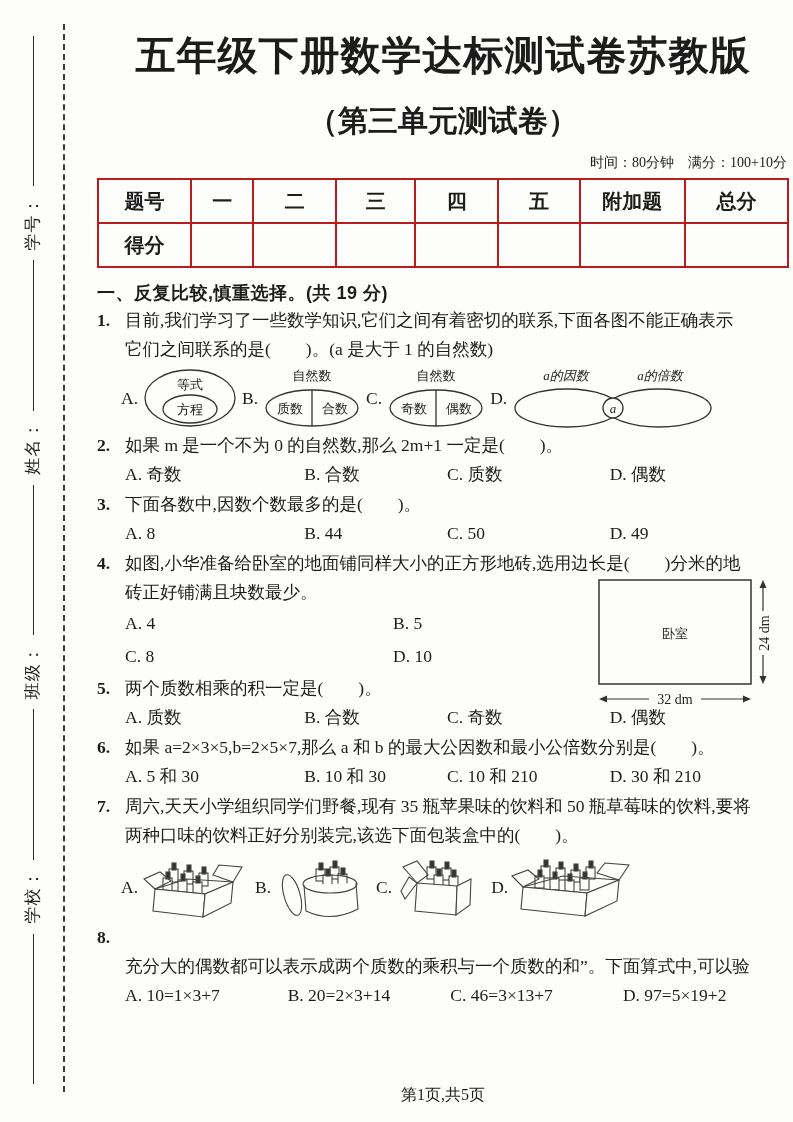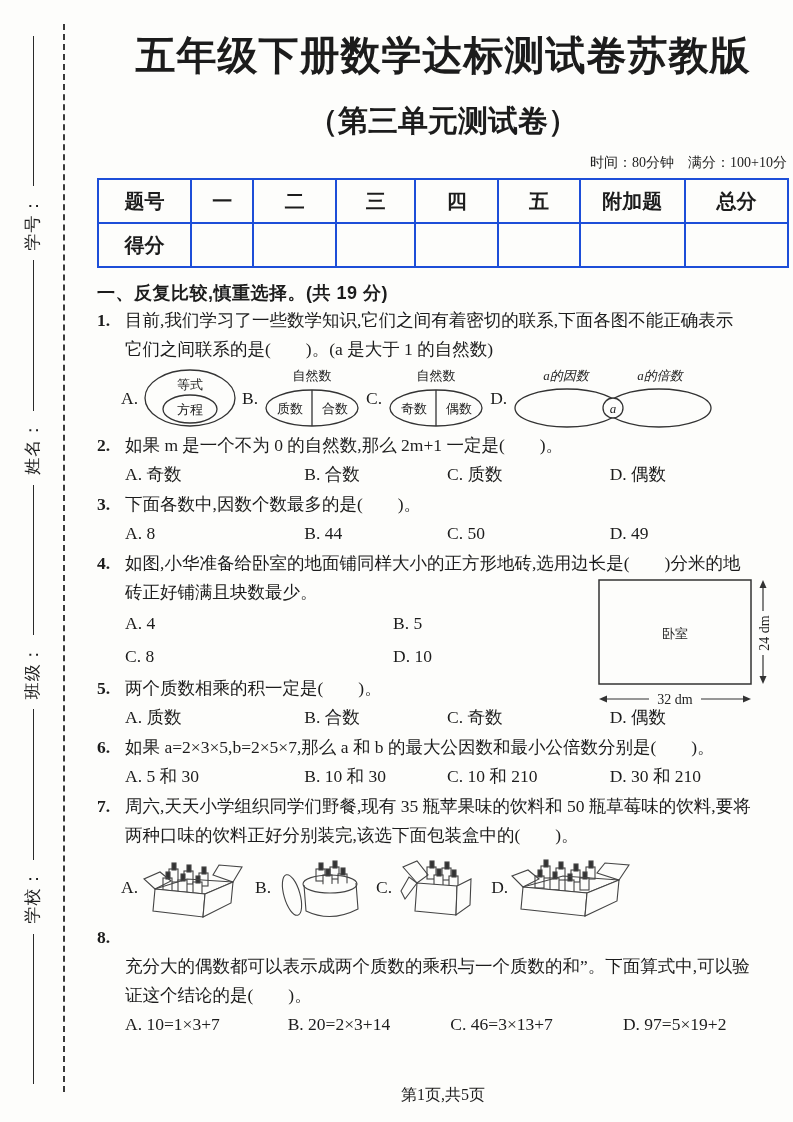--- a/index.html
+++ b/index.html
@@ -13,21 +13,21 @@
   .blank-line{flex:1;border-bottom:1.6px solid #2a2a2a;height:2px;margin:0 10px;}
   .m-label{font-size:17px;white-space:nowrap;letter-spacing:1px;}
   
   .content{position:absolute;left:97px;top:0;width:692px;}
   .title{font-size:40px;font-weight:bold;text-align:center;margin-top:28px;letter-spacing:1px;white-space:nowrap;}
   .subtitle{font-size:30px;font-weight:bold;text-align:center;margin-top:18px;}
   .meta{font-size:14px;text-align:right;margin-top:12px;padding-right:2px;}
   
   .score-table{border-collapse:collapse;width:100%;margin-top:6px;table-layout:fixed;
         font-family:"Liberation Sans",sans-serif;font-weight:bold;font-size:20px;text-align:center;}
-  .score-table td{border:2px solid #1d4ed8;height:42px;padding:0;}
+  .score-table td{border:2px solid #b91c1c;height:42px;padding:0;}
   
   .sec-heading{font-family:"Liberation Sans",sans-serif;font-weight:bold;font-size:18px;margin-top:13px;letter-spacing:.5px;}
   .q{margin-top:1px;}
   .q-line{display:flex;font-size:17.5px;line-height:29px;}
   .qnum{font-weight:bold;flex:none;width:28px;}
   .qtext{white-space:nowrap;}
   .cont{padding-left:28px;}
   .opts{display:grid;grid-template-columns:27% 21.5% 24.5% 27%;padding-left:28px;
         font-size:17.5px;line-height:29px;}
   .opts8{grid-template-columns:24.5% 24.5% 26% 25%;}
@@ -347,23 +347,20 @@
       </div>
     </div>
 
     <div class="q">
       <div class="q-line">
           <span class="qnum">8.</span>
         </div>
       <div class="q-line cont">
           <span class="qtext">充分大的偶数都可以表示成两个质数的乘积与一个质数的和”。下面算式中,可以验</span>
         </div>
-      <div class="q-line cont">
-          <span class="qtext">证这个结论的是(　　)。</span>
-        </div>
       <div class="opts opts8">
         <span>A. 10=1×3+7</span>
         <span>B. 20=2×3+14</span>
         <span>C. 46=3×13+7</span>
         <span>D. 97=5×19+2</span>
       </div>
     </div>
 
   </div>
 

